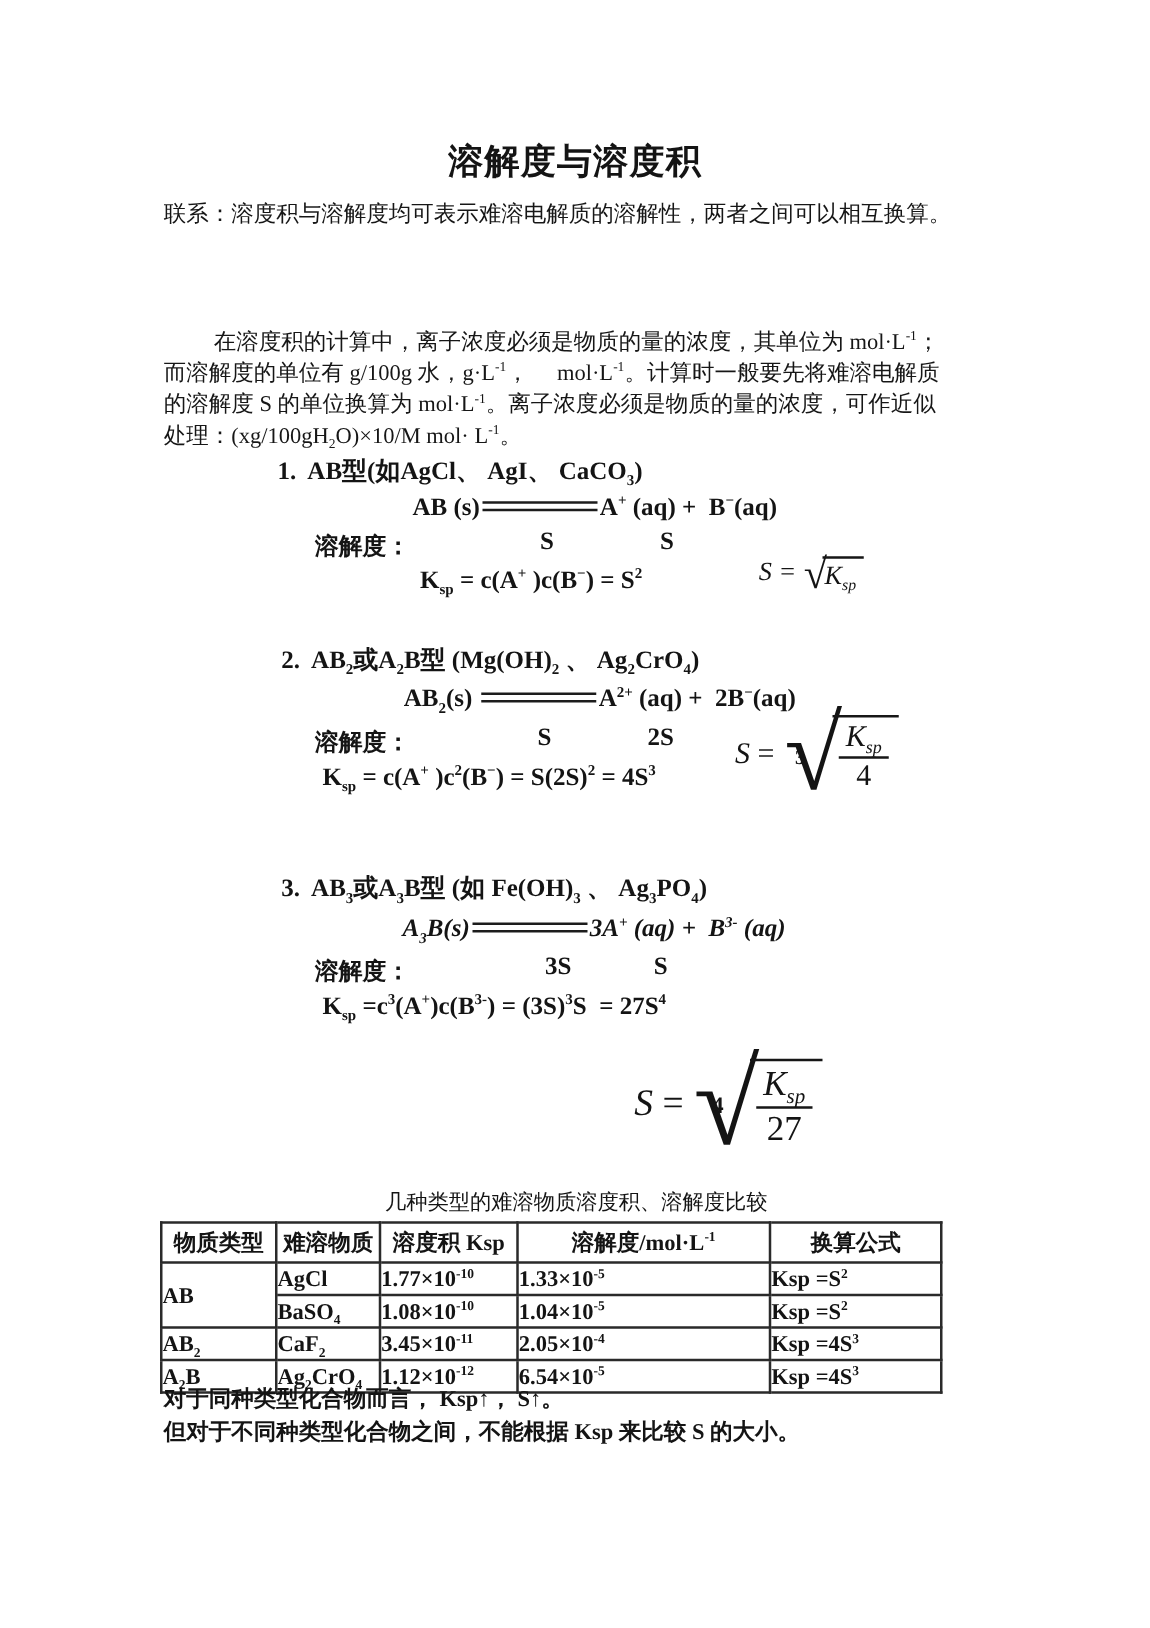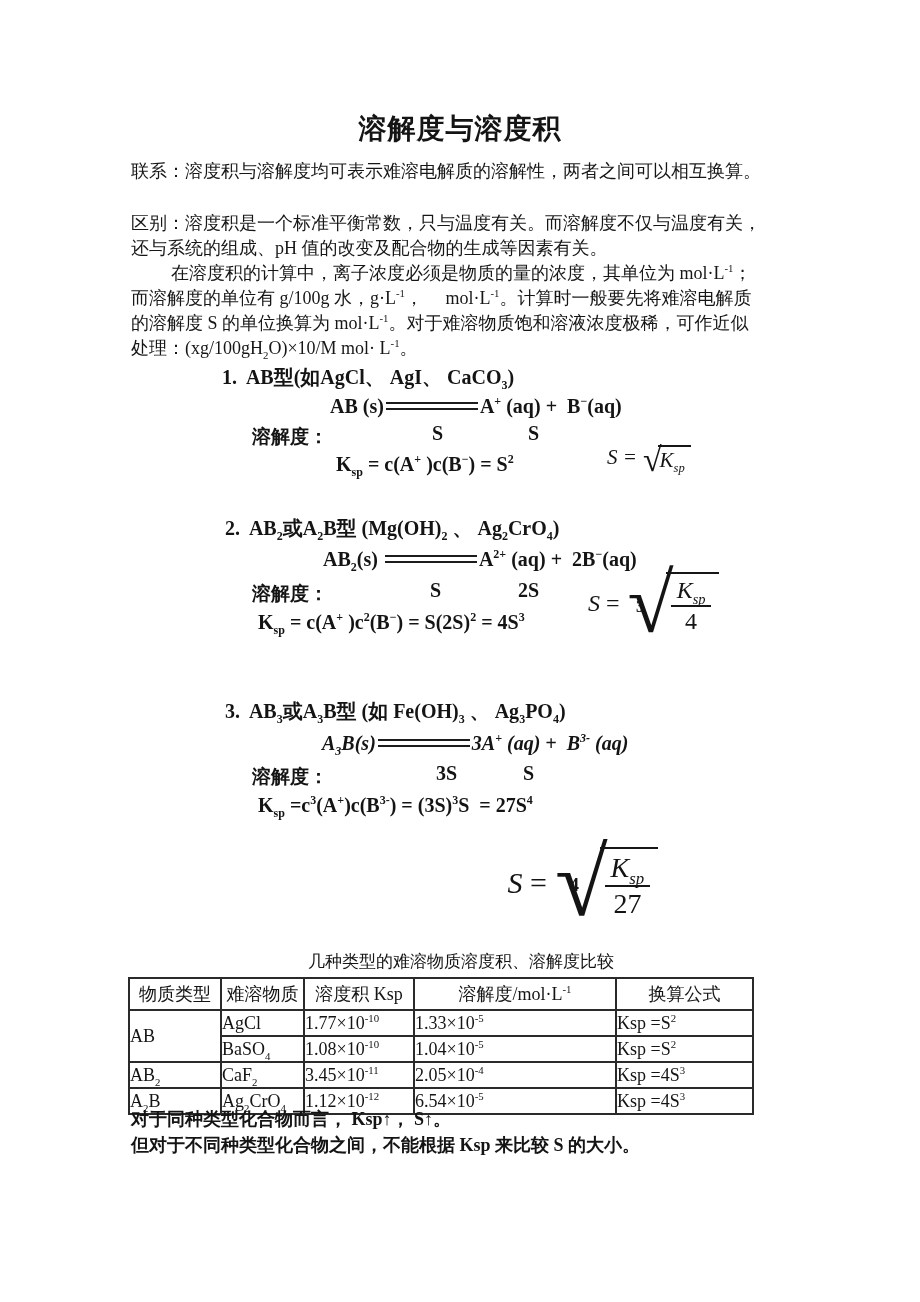--- a/index.html
+++ b/index.html
@@ -37,45 +37,41 @@
   .frac { display:flex; flex-direction:column; align-items:center; font-size:24px; font-style:italic; }
   .frac .num { border-bottom:2px solid #161616; padding:0 6px 1px 6px; }
   .frac .den { font-style:normal; padding-top:1px; }
   .big .lhs { font-size:30px; }
   .big .sign { font-size:96px; line-height:86px; }
   .big .frac { font-size:28px; }
   
   .tbl-caption { width:660px; text-align:center; font-size:17px; }
   table.cmp { border-collapse:collapse; table-layout:fixed; width:624px; }
   table.cmp td, table.cmp th { border:2px solid #2a2a2a; vertical-align:middle;
-    font-size:18px; font-weight:normal; padding:0; white-space:pre; overflow:hidden; }
+    font-size:18px; font-weight:bold; padding:0; white-space:pre; overflow:hidden; }
   table.cmp th { height:30px; }
   table.cmp td { height:24px; }
   .footer-line { white-space:pre; font-size:18px; font-weight:bold; line-height:26px; }
 </style>
 </head>
 <body>
 
 <div class="page">
 
   <div class="abs title" style="top:110px; left:0;">溶解度与溶度积</div>
 
   <div class="abs bodypara" style="top:159px; left:131px;">
     <div class="line"><span>联系：溶度积与溶解度均可表示难溶电解质的溶解性，两者之间可以相互换算。</span></div>
   </div>
 
-  <div class="abs bodypara" style="top:211px; left:131px;">
-    <div class="line"><span>区别：溶度积是一个标准平衡常数，只与温度有关。而溶解度不仅与温度有关，</span></div>
-    <div class="line"><span>还与系统的组成、pH 值的改变及配合物的生成等因素有关。</span></div>
-  </div>
 
   <div class="abs bodypara" style="top:261px; left:131px;">
     <div class="line" style="text-indent:37px;text-align:right;"><span>在溶度积的计算中，离子浓度必须是物质的量的浓度，其单位为 mol·L</span><sup>-1</sup><span>；</span></div>
     <div class="line"><span>而溶解度的单位有 g/100g 水，g·L</span><sup>-1</sup><span>，　 mol·L</span><sup>-1</sup><span>。计算时一般要先将难溶电解质</span></div>
-    <div class="line"><span>的溶解度 S 的单位换算为 mol·L</span><sup>-1</sup><span>。对于难溶物质饱和溶液浓度极稀，可作近似</span></div>
+    <div class="line"><span>的溶解度 S 的单位换算为 mol·L</span><sup>-1</sup><span>。离子浓度必须是物质的量的浓度，可作近似</span></div>
     <div class="line"><span>处理：(xg/100gH</span><sub>2</sub><span>O)×10/M mol· L</span><sup>-1</sup><span>。</span></div>
   </div>
 
   
   <div class="abs sec-heading" style="top:364px; left:222px;"><span>1.  AB型(如AgCl、 AgI、 CaCO</span><sub>3</sub><span>)</span></div>
   <div class="abs eqline" style="top:393px; left:330px;"><span>AB (s)</span><span class="eq-arrow"></span><span>A</span><sup>+</sup><span> (aq) +  B</span><sup>−</sup><span>(aq)</span></div>
   <div class="abs" style="top:422px; left:0; width:920px; height:26px;">
     <span class="abs sol-label" style="left:252px; top:2px;">溶解度：</span>
     <span class="abs sol-s" style="left:432px; top:0;">S</span>
     <span class="abs sol-s" style="left:528px; top:0;">S</span>

